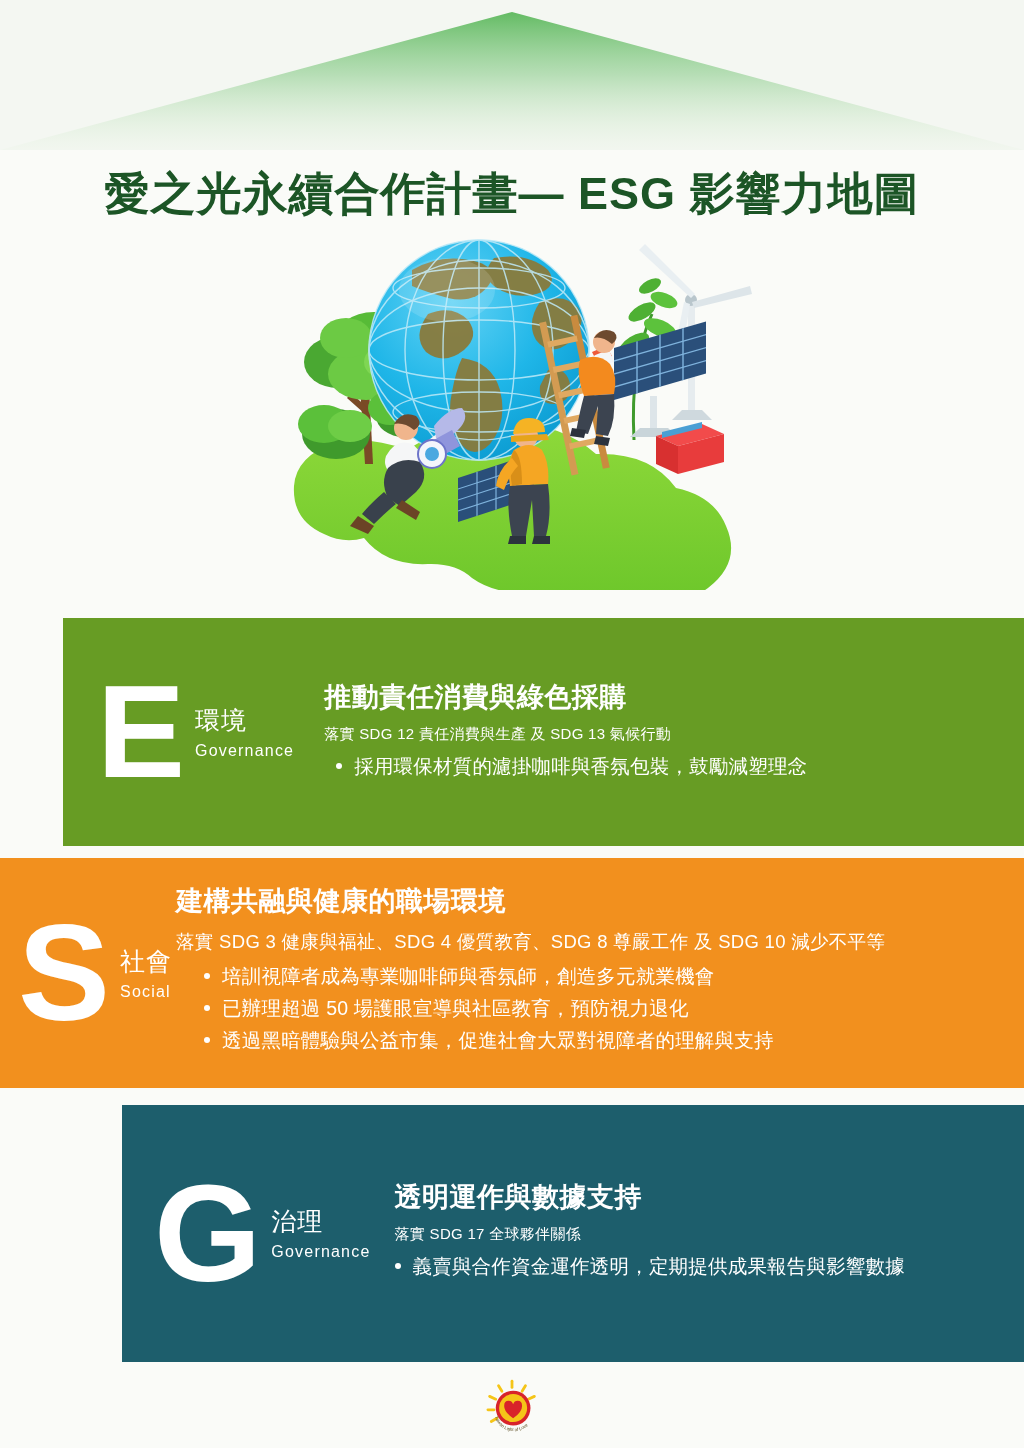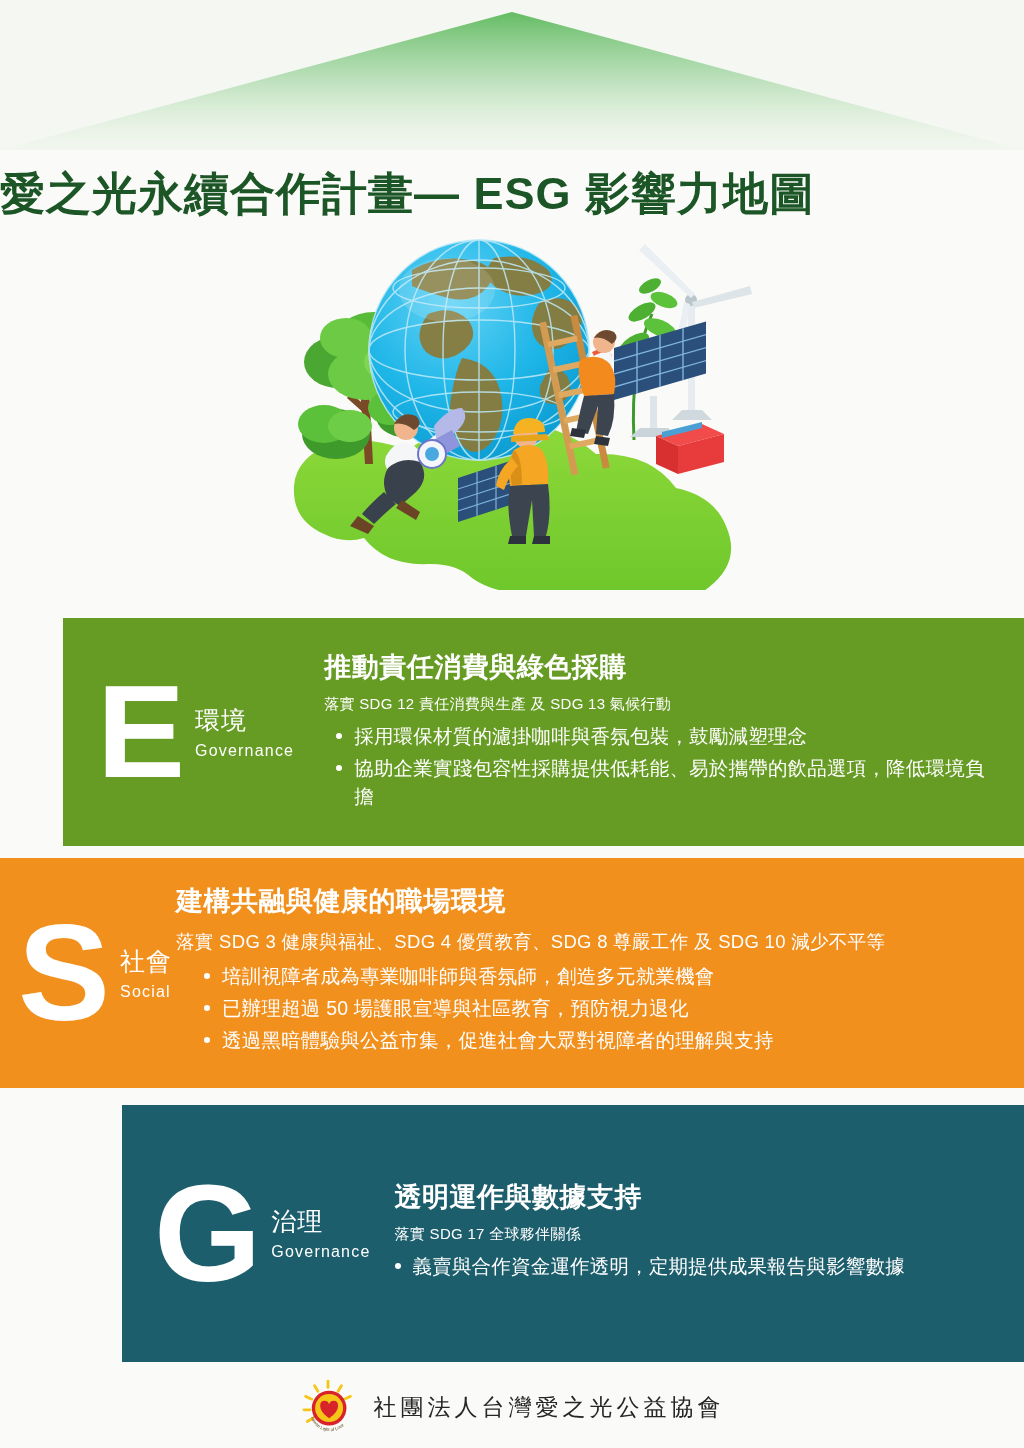--- a/index.html
+++ b/index.html
@@ -23,20 +23,21 @@
     overflow: hidden;
     pointer-events: none;
   }
   #chevron-band svg { display: block; }
 
   
   #page-title {
     position: absolute;
     left: 0; top: 134px;
     width: 1024px;
+    text-align: center;
     font-size: 45px;
     font-weight: bold;
     color: #1c5526;
     letter-spacing: 1px;
     font-family: "Liberation Sans", "DejaVu Sans", sans-serif;
     white-space: nowrap;
   }
 
   
   #hero-illustration {
@@ -368,21 +369,20 @@
     <span class="band-label">
       <span class="label-zh">環境</span>
       <span class="label-en">Governance</span>
     </span>
   </div>
   <div class="band-body">
     <h2 class="band-heading">推動責任消費與綠色採購</h2>
     <p class="band-sdg">落實 SDG 12 責任消費與生產 及 SDG 13 氣候行動</p>
     <ul class="band-bullets">
       <li>採用環保材質的濾掛咖啡與香氛包裝，鼓勵減塑理念</li>
-      <li>協助企業實踐包容性採購提供低耗能、易於攜帶的飲品選項，降低環境負擔</li>
     </ul>
   </div>
 </section>
 
 <section class="esg-band" id="band-social">
   <div class="band-letter-group">
     <span class="band-letter">S</span>
     <span class="band-label">
       <span class="label-zh">社會</span>
       <span class="label-en">Social</span>
@@ -428,14 +428,13 @@
       <line x1="90" y1="31" x2="79" y2="36"></line>
     </g>
     <circle cx="52" cy="52" r="31" fill="#d8232a"></circle>
     <circle cx="52" cy="52" r="25" fill="#f5c518"></circle>
     <path d="M52 70 q-16 -11 -16 -22 q0 -9 8 -9 q6 0 8 6 q2 -6 8 -6 q8 0 8 9 q0 11 -16 22 z" fill="#d8232a"></path>
     <path id="logoArc" d="M18 62 a36 36 0 0 0 70 6" fill="none"></path>
     <text font-size="8" fill="#5a4a1e" font-family="'Liberation Sans', sans-serif">
       <textPath href="#logoArc" startOffset="6%">Taiwan Light of Love</textPath>
     </text>
   </svg>
-  <span id="footer-org-name">社團法人台灣愛之光公益協會</span>
 </footer>
 
 </body></html>

